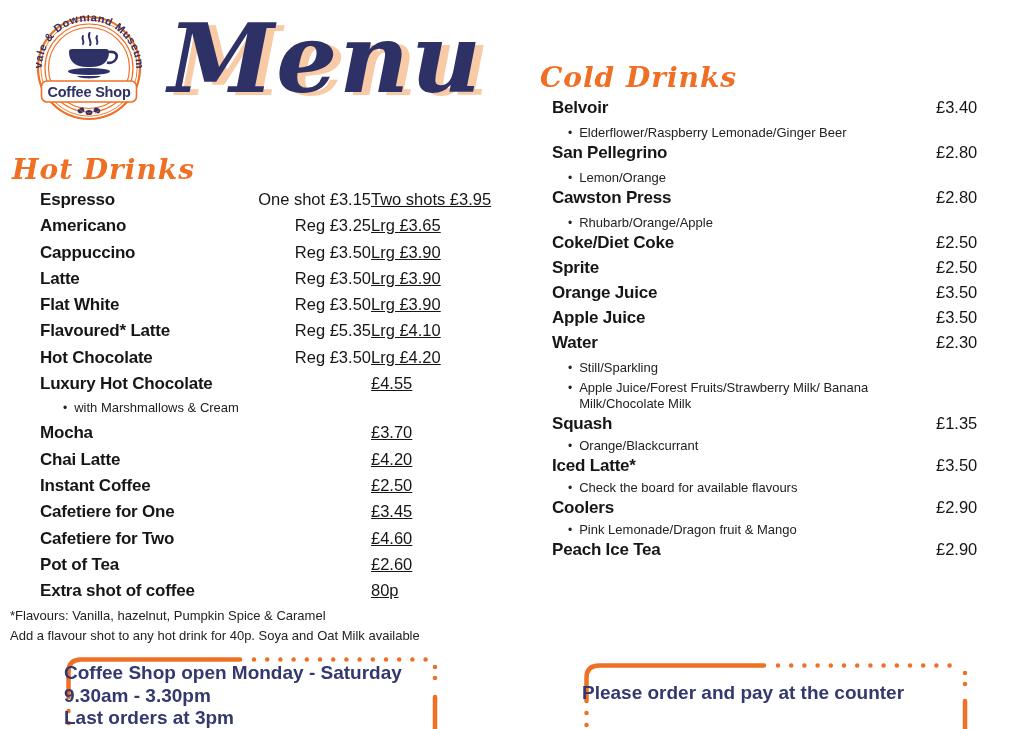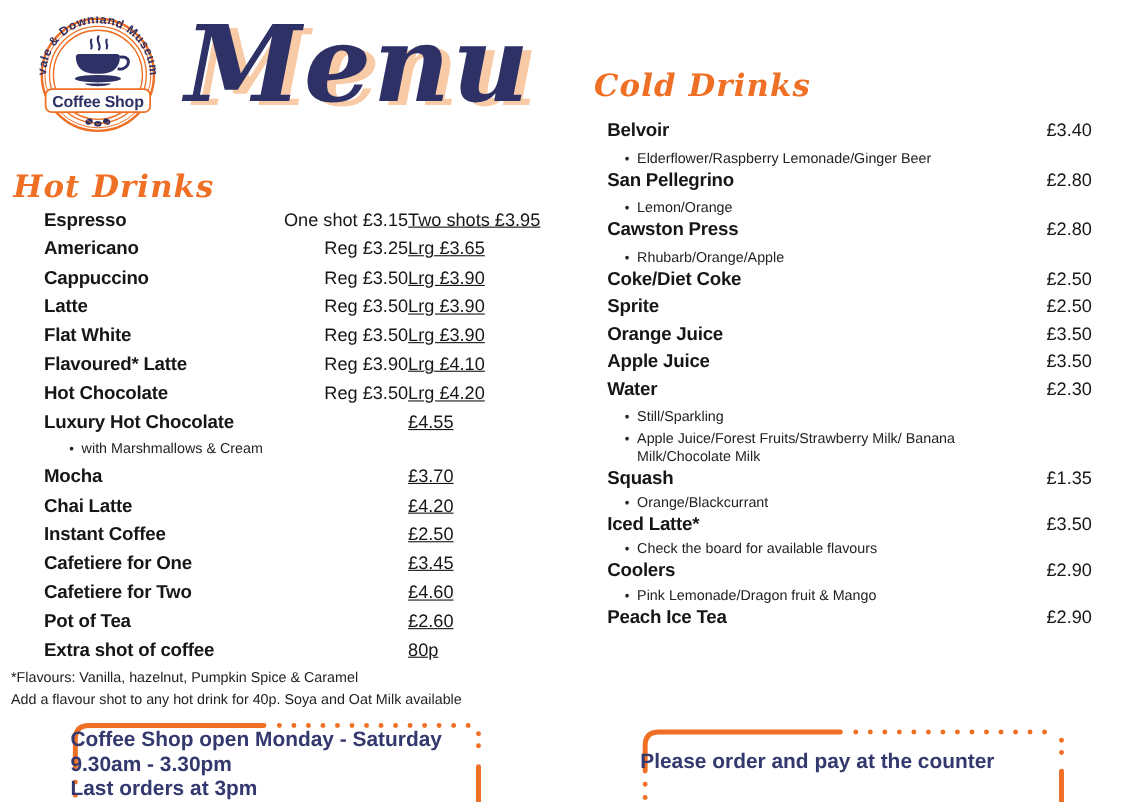--- a/index.html
+++ b/index.html
@@ -27,27 +27,27 @@
   .i-p1{width:120px;text-align:right;font-size:16.5px;}
   .i-p2{width:125px;text-align:left;font-size:16.5px;text-decoration:underline;}
   .h-bullet{display:flex;gap:7px;align-items:baseline;height:23px;padding-left:23px;
     font-size:13px;color:#222;}
   .dot{font-size:12px;color:#222;}
 
   #hot-footnotes{position:absolute;left:10px;top:606px;font-size:13px;
     line-height:20px;color:#222;}
 
   
-  #cold-list{position:absolute;left:552px;top:109px;width:456px;}
+  #cold-list{position:absolute;left:552px;top:98px;width:456px;}
   .c-row{display:flex;align-items:baseline;height:25px;}
   .c-row.compact{height:22px;}
   .c-left{flex:1;display:flex;align-items:baseline;}
   .c-name{font-weight:bold;font-size:17px;letter-spacing:-0.2px;}
   .c-note{margin-left:32px;font-size:14.5px;color:#1c1c1c;}
-  .c-price{width:72px;text-align:center;font-size:16.5px;}
+  .c-price{width:72px;text-align:left;font-size:16.5px;}
   .c-bullet{display:flex;gap:7px;align-items:baseline;padding:1.5px 0 1.5px 16px;
     font-size:13px;line-height:16.5px;color:#222;min-height:17px;}
   .b-text{max-width:330px;}
 
   
   .footer-box{position:absolute;color:#33386E;font-weight:bold;}
   #footer-left{left:64px;top:655px;width:375px;height:74px;font-size:19px;line-height:22.5px;}
   #footer-left .box-text{position:relative;padding-top:7px;}
   #footer-right{left:582px;top:661px;width:388px;height:68px;font-size:19px;}
   #footer-right .box-text{position:relative;padding-top:21px;}
@@ -120,21 +120,21 @@
         <span class="i-p1">Reg £3.50</span>
         <span class="i-p2">Lrg £3.90</span>
       </div>
       <div class="h-row">
         <span class="i-name">Flat White</span>
         <span class="i-p1">Reg £3.50</span>
         <span class="i-p2">Lrg £3.90</span>
       </div>
       <div class="h-row">
         <span class="i-name">Flavoured* Latte</span>
-        <span class="i-p1">Reg £3.90</span>
+        <span class="i-p1">Reg £5.35</span>
         <span class="i-p2">Lrg £4.10</span>
       </div>
       <div class="h-row">
         <span class="i-name">Hot Chocolate</span>
         <span class="i-p1">Reg £3.50</span>
         <span class="i-p2">Lrg £4.20</span>
       </div>
       <div class="h-row">
         <span class="i-name">Luxury Hot Chocolate</span>
         <span class="i-p1"></span>

